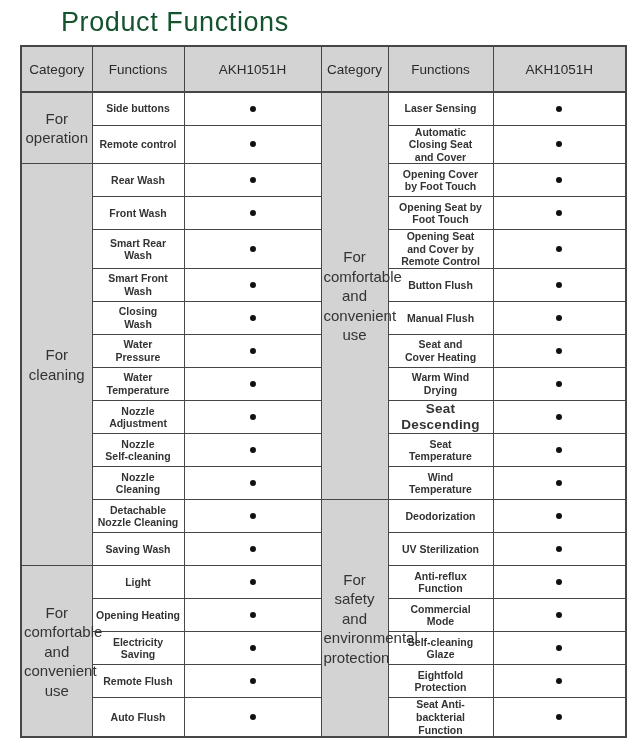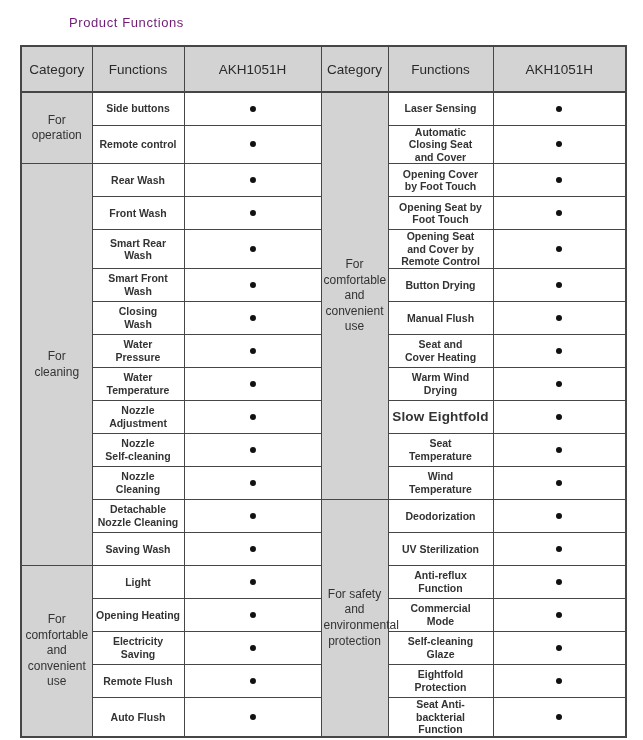--- a/index.html
+++ b/index.html
@@ -12,25 +12,25 @@
     position: relative;
     width: 643px;
     height: 740px;
     background: #ffffff;
     overflow: hidden;
   }
   .page-title {
     position: absolute;
     left: 61px;
     top: 7px;
-    margin: 8px;
-    font-size: 13px;
+    margin: 0;
+    font-size: 27px;
     font-weight: 400;
     letter-spacing: 0.6px;
-    color: #701a75;
+    color: #14532d;
   }
   table.spec-table {
     position: absolute;
     left: 20px;
     top: 45px;
     width: 605px;
     border-collapse: collapse;
     table-layout: fixed;
     border: 2px solid #464646;
   }
@@ -45,21 +45,21 @@
     background: #d3d3d3;
     height: 46px;
     font-size: 13.5px;
     font-weight: 400;
     color: #2a2a2a;
     border-bottom-width: 2px;
   }
   .spec-table tbody tr { height: 33px; }
   td.cat {
     background: #d3d3d3;
-    font-size: 12px;
+    font-size: 15px;
     line-height: 1.3;
     color: #333333;
     white-space: pre-line;
   }
   td.fn {
     background: #ffffff;
     font-size: 10.5px;
     line-height: 1.2;
     color: #333333;
     white-space: pre-line;
@@ -167,21 +167,21 @@
           <td class="dot-cell">
             <span class="dot"></span>
           </td>
         </tr>
         <tr>
           <td class="fn">Smart Front
 Wash</td>
           <td class="dot-cell">
             <span class="dot"></span>
           </td>
-          <td class="fn">Button Drying</td>
+          <td class="fn">Button Flush</td>
           <td class="dot-cell">
             <span class="dot"></span>
           </td>
         </tr>
         <tr>
           <td class="fn">Closing
 Wash</td>
           <td class="dot-cell">
             <span class="dot"></span>
           </td>
@@ -213,21 +213,21 @@
           <td class="dot-cell">
             <span class="dot"></span>
           </td>
         </tr>
         <tr>
           <td class="fn">Nozzle
 Adjustment</td>
           <td class="dot-cell">
             <span class="dot"></span>
           </td>
-          <td class="fn large">Slow Eightfold</td>
+          <td class="fn large">Seat Descending</td>
           <td class="dot-cell">
             <span class="dot"></span>
           </td>
         </tr>
         <tr>
           <td class="fn">Nozzle
 Self-cleaning</td>
           <td class="dot-cell">
             <span class="dot"></span>
           </td>

